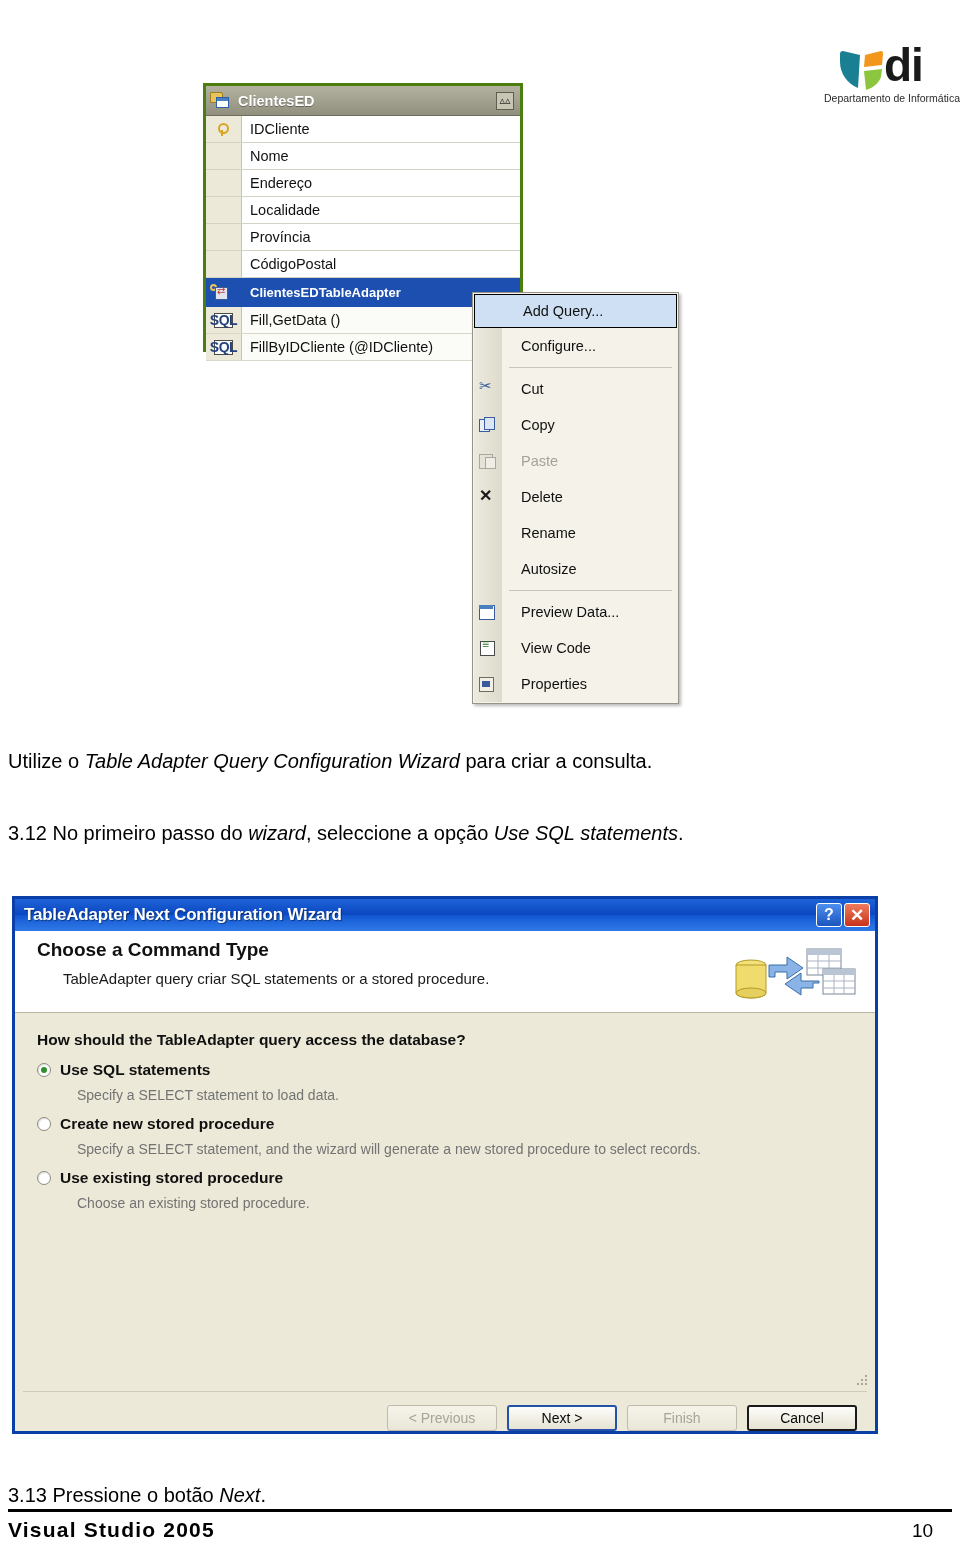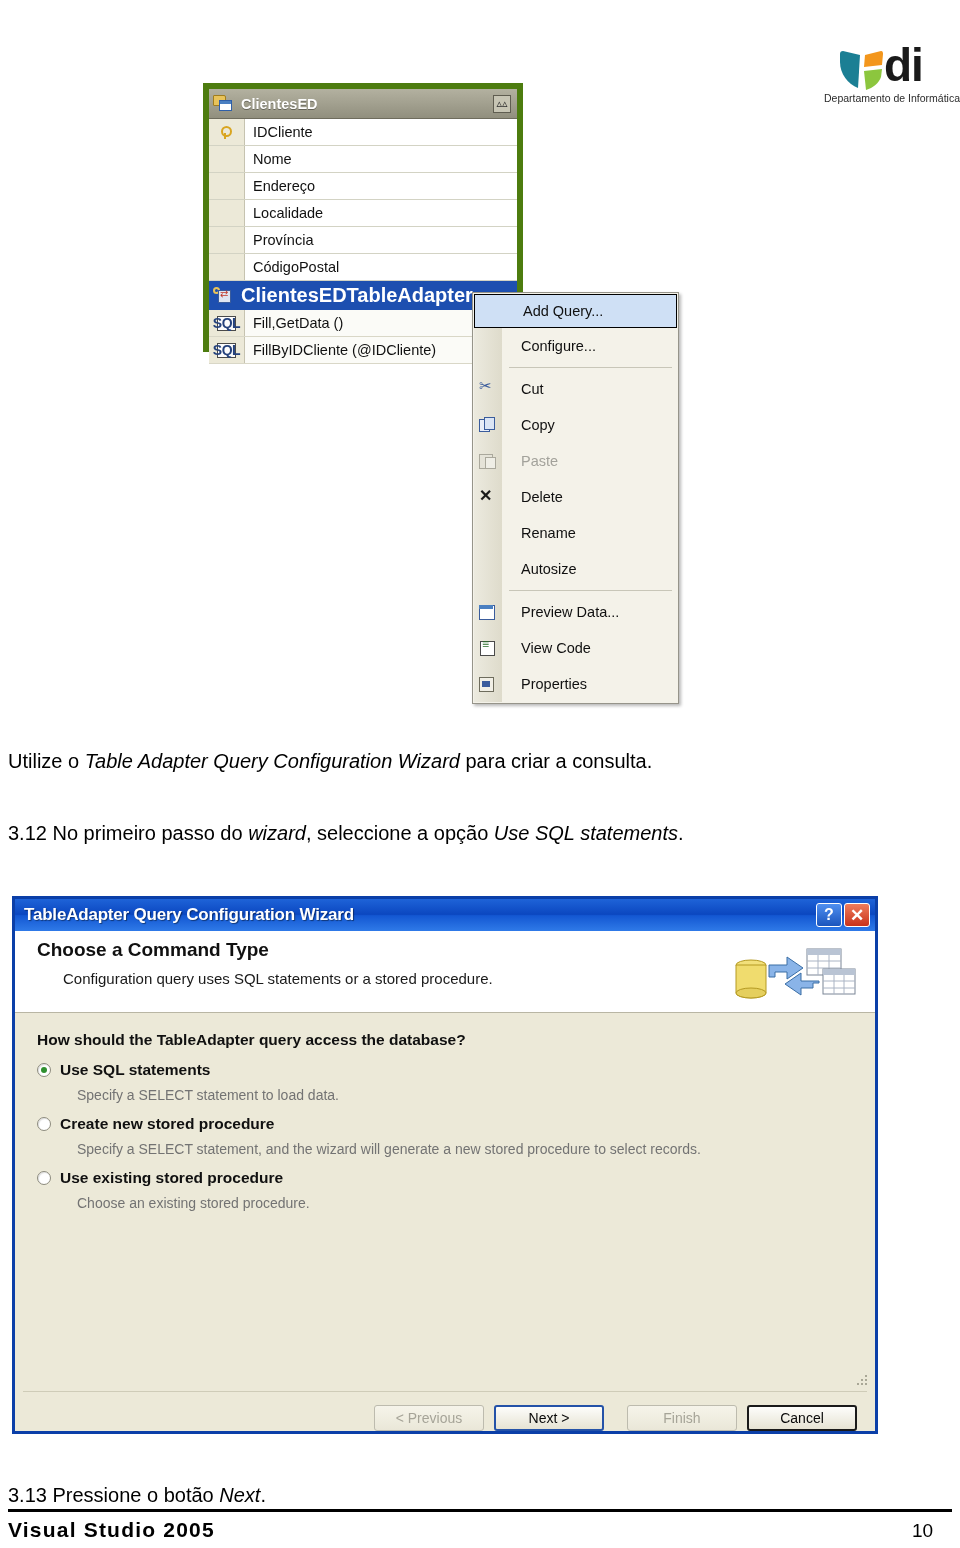--- a/index.html
+++ b/index.html
@@ -16,21 +16,21 @@
   
   #logo { position:absolute; left:800px; top:4px; width:155px; height:62px;margin-top:42px; }
   #logo .mark { position:absolute; left:38px; top:2px; width:46px; height:44px; }
   #logo .word { position:absolute; left:84px; top:-4px; font-size:46px; font-weight:bold;
                 letter-spacing:-1px; color:#1a1a1a; line-height:1; font-family:"Liberation Sans", sans-serif;}
   #logo .sub { position:absolute; left:24px; top:46px; font-size:10.5px; color:#2b2b2b; white-space:nowrap; }
 
   
   #tree-figure {
     position:absolute; left:203px; top:83px; width:320px; height:269px;
-    border:6px solid #4d7c0f; background:#a3a3a3;
+    border:3px solid #4d7c0f; background:#a3a3a3;
   }
   .tbl-header {
     height:30px; background:#9f9f8f;
     background:linear-gradient(to bottom,#b3b1a0,#918f7e);
     display:flex; align-items:center; padding:0 4px;
     border-bottom:1px solid #6e6c5d;
   }
   .tbl-header .t-title { color:#ffffff; font-weight:bold; font-size:14.5px; margin-left:8px; flex:1;
                          text-shadow:0 1px 0 rgba(0,0,0,.35); }
   .collapse-btn {
@@ -53,21 +53,21 @@
                        display:flex; align-items:center; justify-content:center; }
   .field-row .fname { padding-left:8px; font-size:14.5px; color:#111;text-align:center; }
   .key-icon { width:13px; height:13px; position:relative; }
   .key-icon::before { content:""; position:absolute; left:1px; top:0; width:7px; height:7px;
                       border:2px solid #d9a520; border-radius:50%; }
   .key-icon::after { content:""; position:absolute; left:4px; top:7px; width:2px; height:6px; background:#d9a520; }
 
   .adapter-header {
     height:29px; background:#1d4fb0; display:flex; align-items:center; padding:0 4px;
   }
-  .adapter-header .a-title { color:#ffffff; font-weight:bold; font-size:20px; margin-left:8px; flex:1; }
+  .adapter-header .a-title { color:#ffffff; font-weight:bold; font-size:13px; margin-left:20px; flex:1; }
   .icon-adapter { width:20px; height:17px; position:relative; flex:0 0 20px; }
   .icon-adapter .k { position:absolute; left:0; top:0; width:7px; height:7px; border:2px solid #e8c35a; border-radius:50%; }
   .icon-adapter .b { position:absolute; left:5px; top:3px; width:13px; height:13px; background:#dfe6f2;
                      border:1px solid #3a5c9c; }
   .icon-adapter .b::after { content:"⇄"; position:absolute; left:1px; top:-3px; font-size:10px; color:#c0392b; }
 
   .method-row { height:27px; display:flex; align-items:center; background:#fbfbf7; border-bottom:1px solid #d9d7c7; }
   .method-row .gutter { width:36px; height:100%; background:#ece9d8; border-right:1px solid #c6c3b0;
                         display:flex; align-items:center; justify-content:center; }
   .method-row .mname { padding-left:8px; font-size:14.5px; color:#111; }
@@ -156,21 +156,21 @@
   #btn-sep { position:absolute; left:8px; right:8px; top:0; height:1px; background:#ffffff;
              border-top:1px solid #cfccb8; }
   #btn-row { position:absolute; right:18px; top:14px; display:flex; gap:10px; }
   .dlg-btn {
     width:110px; height:26px; font-size:14px; color:#0a0a0a;
     background:linear-gradient(to bottom,#fdfdfb,#e6e3d3);
     border:1px solid #8b8977; border-radius:3px;
     display:flex; align-items:center; justify-content:center;
   }
   .dlg-btn.disabled { color:#a6a498; border-color:#bdbbae;
-                      background:linear-gradient(to bottom,#f6f4ea,#eae7d8);margin-left:13px; }
+                      background:linear-gradient(to bottom,#f6f4ea,#eae7d8); }
   .dlg-btn.default { border:2px solid #2452a8; font-weight:normal; }
   .dlg-btn.strong { border:2px solid #1a1a1a; }
   #grip { position:absolute; right:6px; bottom:4px; width:12px; height:12px; }
   #grip span { position:absolute; width:2px; height:2px; background:#a9a796; }
 
   
   #footer-rule { position:absolute; left:8px; top:1509px; width:944px; height:3px; background:#000; }
   #footer-left { position:absolute; left:8px; top:1518px; font-size:21px; font-weight:bold;
                  letter-spacing:1.2px; }
   #footer-right { position:absolute; left:912px; top:1520px; font-size:19px; }
@@ -319,28 +319,28 @@
 
 <div class="para" id="para-intro"><span>Utilize o </span><i>Table Adapter Query Configuration Wizard</i><span> para criar a consulta.</span></div>
 
 <div class="para" id="para-312"><span>3.12</span><span> No primeiro passo do </span><i>wizard</i><span>, seleccione a opção </span><i>Use SQL statements</i><span>.</span></div>
 
 <div class="para" id="para-313"><span>3.13</span><span> Pressione o botão </span><i>Next</i><span>.</span></div>
 
 <div id="wizard">
 
   <div id="titlebar">
-    <div class="tb-title">TableAdapter Query Configuration Wizard</div>
+    <div class="tb-title">TableAdapter Next Configuration Wizard</div>
     <div class="tb-btn help">?</div>
     <div class="tb-btn close">✕</div>
   </div>
 
   <div id="dlg-header">
     <div class="h-title">Choose a Command Type</div>
-    <div class="h-sub">Configuration query uses SQL statements or a stored procedure.</div>
+    <div class="h-sub">TableAdapter query criar SQL statements or a stored procedure.</div>
     <div id="dlg-art">
       <svg width="128" height="62" viewBox="0 0 128 62">
         <ellipse cx="22" cy="22" rx="15" ry="5" fill="#f2e07a" stroke="#b59a22"></ellipse>
         <path d="M7 22 L7 50 A15 5 0 0 0 37 50 L37 22 Z" fill="#f0dc6e" stroke="#b59a22"></path>
         <ellipse cx="22" cy="50" rx="15" ry="5" fill="#e5cf5e" stroke="#b59a22"></ellipse>
         <path d="M40 22 L58 22 L58 14 L74 25 L58 36 L58 29 L46 29 L46 34 L40 34 Z" fill="#8ab4e8" stroke="#3a6ea5" stroke-width="1"></path>
         <path d="M90 38 L72 38 L72 30 L56 41 L72 52 L72 45 L84 45 L84 40 L90 40 Z" fill="#8ab4e8" stroke="#3a6ea5" stroke-width="1"></path>
         <rect x="78" y="6" width="34" height="26" fill="#ffffff" stroke="#7a8596"></rect>
         <rect x="78" y="6" width="34" height="6" fill="#b9c4d4"></rect>
         <line x1="78" y1="18" x2="112" y2="18" stroke="#aab4c4"></line>

